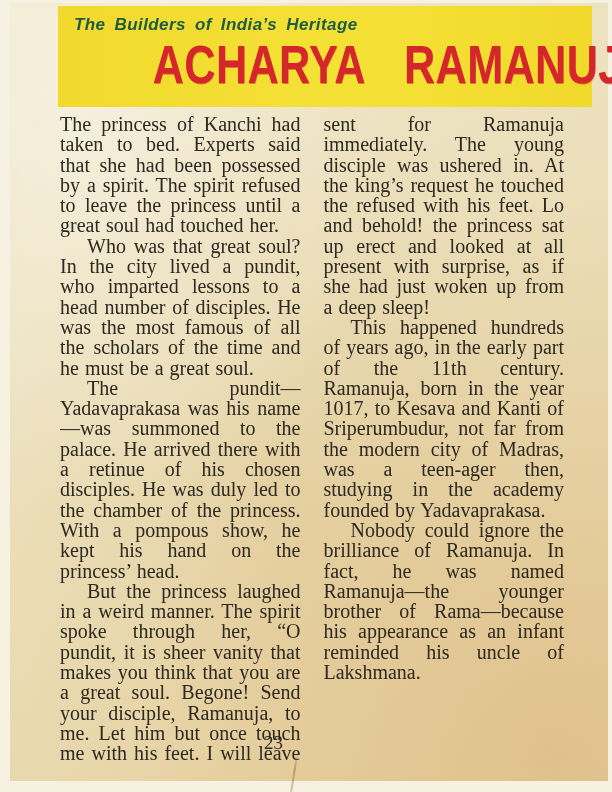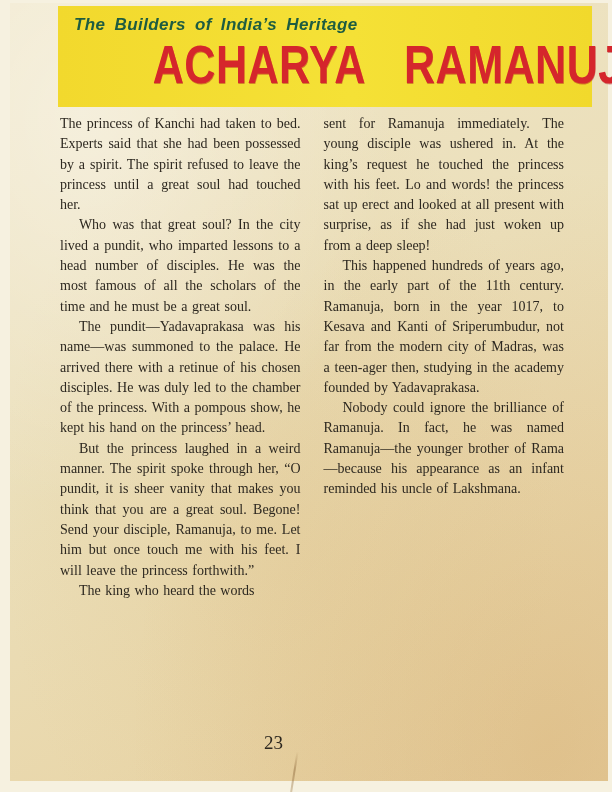--- a/index.html
+++ b/index.html
@@ -46,21 +46,21 @@
   }
   
   .columns {
     position: absolute; left: 50px; top: 111px;
     width: 504px; height: 652px;
     display: flex; gap: 23px;
     overflow: hidden;
   }
   .col {
     width: 240.5px;
-    font-size: 14px; line-height: 20.3px;
+    font-size: 20px; line-height: 20.3px;
     text-align: justify;
     color: #2d2820;
     word-spacing: 1px;
   }
   .col p { margin: 0; text-indent: 1.35em; }
   .col p.flush { text-indent: 0; }
   .pageno {
     position: absolute; left: 254px; top: 729px;
     width: 40px; 
     font-size: 19px; font-weight: 400; color: #2d2820;
@@ -87,21 +87,21 @@
 
   <div class="columns">
     <div class="col">
       <p class="flush">The princess of Kanchi had taken to bed.  Experts said that she had been possessed by a spirit.  The spirit refused to leave the princess until a great soul had touched her.</p>
       <p>Who was that great soul?  In the city lived a pundit, who imparted lessons to a head number of disciples.  He was the most famous of all the scholars of the time and he must be a great soul.</p>
       <p>The pundit—Yadavaprakasa was his name—was summoned to the palace.  He arrived there with a retinue of his chosen disciples.  He was duly led to the chamber of the princess.  With a pompous show, he kept his hand on the princess’ head.</p>
       <p>But the princess laughed in a weird manner.  The spirit spoke through her, “O pundit, it is sheer vanity that makes you think that you are a great soul.  Begone!  Send your disciple, Ramanuja, to me.  Let him but once touch me with his feet.  I will leave the princess forthwith.”</p>
       <p>The king who heard the words</p>
     </div>
     <div class="col">
-      <p class="flush">sent for Ramanuja immediately.  The young disciple was ushered in.  At the king’s request he touched the princess with his feet.  Lo and words! the princess sat up erect and looked at all present with surprise, as if she had just woken up from a deep sleep!</p>
+      <p class="flush">sent for Ramanuja immediately.  The young disciple was ushered in.  At the king’s request he touched the refused with his feet.  Lo and behold! the princess sat up erect and looked at all present with surprise, as if she had just woken up from a deep sleep!</p>
       <p>This happened hundreds of years ago, in the early part of the 11th century.  Ramanuja, born in the year 1017, to Kesava and Kanti of Sriperumbudur, not far from the modern city of Madras, was a teen-ager then, studying in the academy founded by Yadavaprakasa.</p>
       <p>Nobody could ignore the brilliance of Ramanuja.  In fact, he was named Ramanuja—the younger brother of Rama—because his appearance as an infant reminded his uncle of Lakshmana.</p>
     </div>
   </div>
 
   <div class="pageno">23</div>
 
   <div class="crease"></div>
 
 </div>

